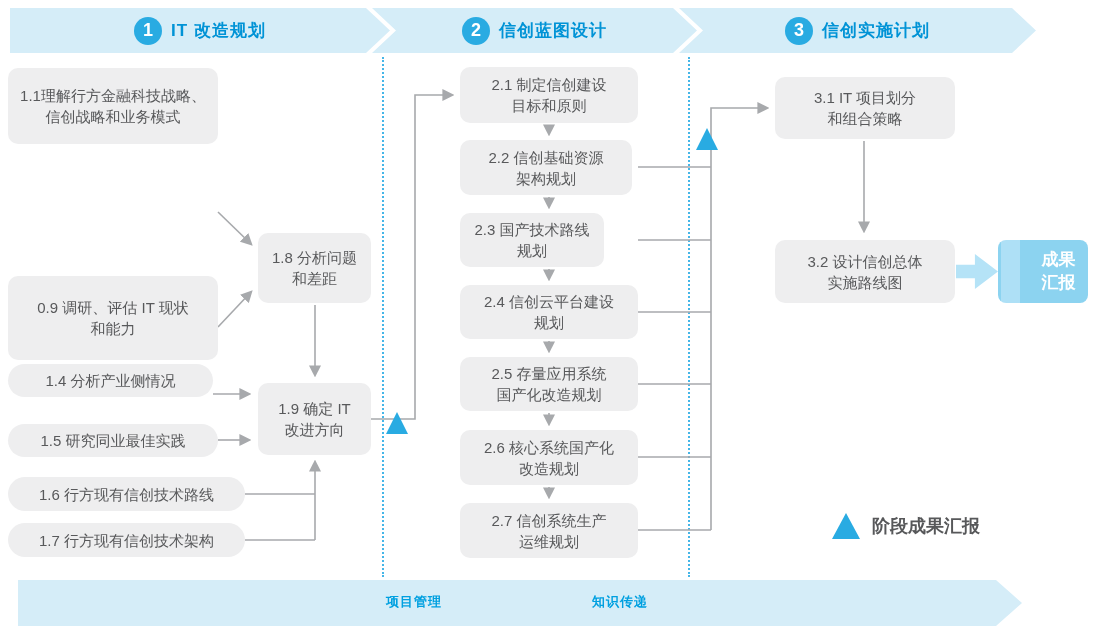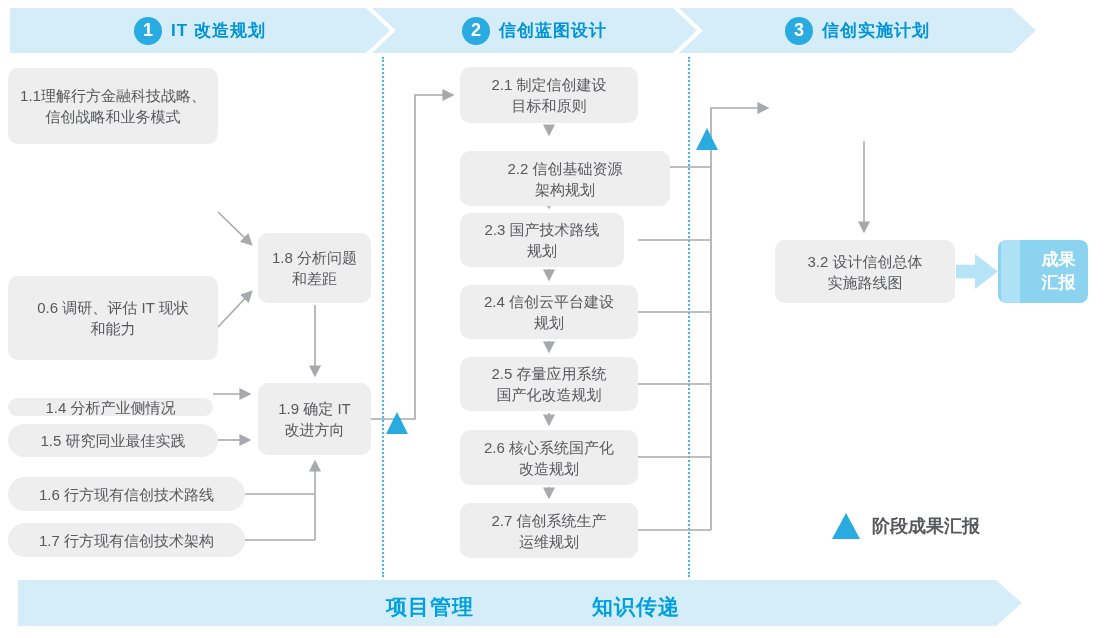--- a/index.html
+++ b/index.html
@@ -9,21 +9,21 @@
   
   .chev { position:absolute; top:8px; height:45px; background:#d5edf8;
           display:flex; align-items:center; justify-content:center; gap:9px; }
   .chev-first { clip-path: polygon(0 0, calc(100% - 24px) 0, 100% 50%, calc(100% - 24px) 100%, 0 100%); }
   .chev-mid   { clip-path: polygon(0 0, calc(100% - 24px) 0, 100% 50%, calc(100% - 24px) 100%, 0 100%, 24px 50%); }
   .pnum { width:28px; height:28px; border-radius:50%; background:#29abe2; color:#ffffff;
           font-weight:bold; font-size:18px; display:flex; align-items:center; justify-content:center; flex:0 0 auto; }
   .plabel { color:#0093d6; font-weight:bold; font-size:17px; letter-spacing:1px; }
   .footer-band { position:absolute; left:18px; top:580px; width:1004px; height:46px; background:#d5edf8;
                  clip-path: polygon(0 0, calc(100% - 26px) 0, 100% 50%, calc(100% - 26px) 100%, 0 100%); }
-  .footer-label { position:absolute; top:593px; color:#00a0e0; font-weight:bold; font-size:21px; letter-spacing:1px; }
+  .footer-label { position:absolute; top:593px; color:#00a0e0; font-weight:bold; font-size:13px; letter-spacing:1px; }
 
   
   .box { position:absolute; background:#eeeeef; border-radius:10px; color:#58595b;
          font-size:15px; line-height:1.4; display:flex; align-items:center; justify-content:center;
          text-align:center; white-space:pre-line; padding:2px 4px; }
   .pill { border-radius:17px; }
 
   
   .result-box { position:absolute; left:998px; top:240px; width:90px; height:63px; border-radius:8px;
                 background:linear-gradient(90deg,#8cd3f0 0px,#8cd3f0 3px,#aee0f6 3px,#aee0f6 22px,#8cd3f0 22px);
@@ -94,46 +94,48 @@
       <path d="M638,530 L711,530"></path>
       <path d="M711,530 L711,108 L767,108" marker-end="url(#arr)"></path>
       <path d="M864,141 L864,231" marker-end="url(#arr)"></path>
     </g>
     <polygon points="386,434 408,434 397,412" fill="#29abe2"></polygon>
     <polygon points="696,150 718,150 707,128" fill="#29abe2"></polygon>
   </svg>
 
   <div class="box" style="left:8px;top:68px;width:210px;height:76px">1.1理解行方金融科技战略、
 信创战略和业务模式</div>
-  <div class="box" style="left:8px;top:276px;width:210px;height:84px">0.6 调研、评估 IT 现状
+  <div class="box" style="left:8px;top:276px;width:210px;height:84px">0.9 调研、评估 IT 现状
 和能力</div>
-  <div class="box pill" style="left:8px;top:398px;width:205px;height:18px">1.4 分析产业侧情况</div>
+  <div class="box pill" style="left:8px;top:364px;width:205px;height:33px">1.4 分析产业侧情况</div>
   <div class="box pill" style="left:8px;top:424px;width:210px;height:33px">1.5 研究同业最佳实践</div>
   <div class="box pill" style="left:8px;top:477px;width:237px;height:34px">1.6 行方现有信创技术路线</div>
   <div class="box pill" style="left:8px;top:523px;width:237px;height:34px">1.7 行方现有信创技术架构</div>
   <div class="box" style="left:258px;top:233px;width:113px;height:70px">1.8 分析问题
 和差距</div>
   <div class="box" style="left:258px;top:383px;width:113px;height:72px">1.9 确定 IT
 改进方向</div>
 
   <div class="box" style="left:460px;top:67px;width:178px;height:56px">2.1 制定信创建设
 目标和原则</div>
-  <div class="box" style="left:460px;top:151px;width:210px;height:55px">2.2 信创基础资源
+  <div class="box" style="left:460px;top:140px;width:172px;height:55px">2.2 信创基础资源
 架构规划</div>
-  <div class="box" style="left:460px;top:213px;width:164px;height:54px">2.3 国产技术路线
+  <div class="box" style="left:460px;top:213px;width:144px;height:54px">2.3 国产技术路线
 规划</div>
   <div class="box" style="left:460px;top:285px;width:178px;height:54px">2.4 信创云平台建设
 规划</div>
   <div class="box" style="left:460px;top:357px;width:178px;height:54px">2.5 存量应用系统
 国产化改造规划</div>
   <div class="box" style="left:460px;top:430px;width:178px;height:55px">2.6 核心系统国产化
 改造规划</div>
   <div class="box" style="left:460px;top:503px;width:178px;height:55px">2.7 信创系统生产
 运维规划</div>
 
+  <div class="box" style="left:775px;top:77px;width:180px;height:62px">3.1 IT 项目划分
+和组合策略</div>
   <div class="box" style="left:775px;top:240px;width:180px;height:63px">3.2 设计信创总体
 实施路线图</div>
 
   <div class="fat-arrow"></div>
   <div class="result-box">成果
 汇报</div>
 
   <div class="legend">
     <div class="legend-tri"></div>
     <span class="legend-label">阶段成果汇报</span>

